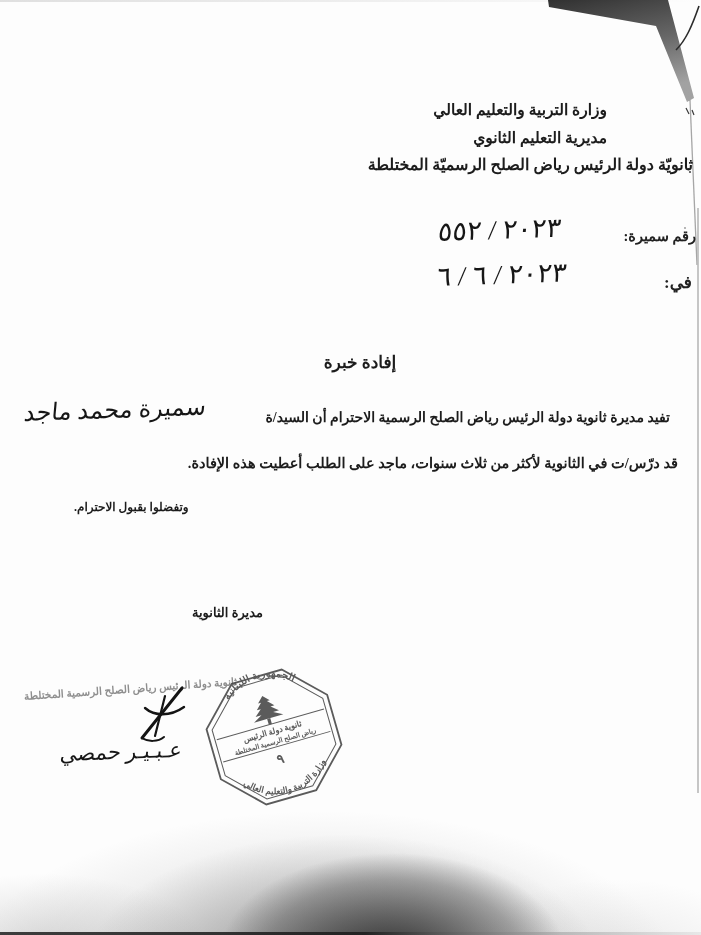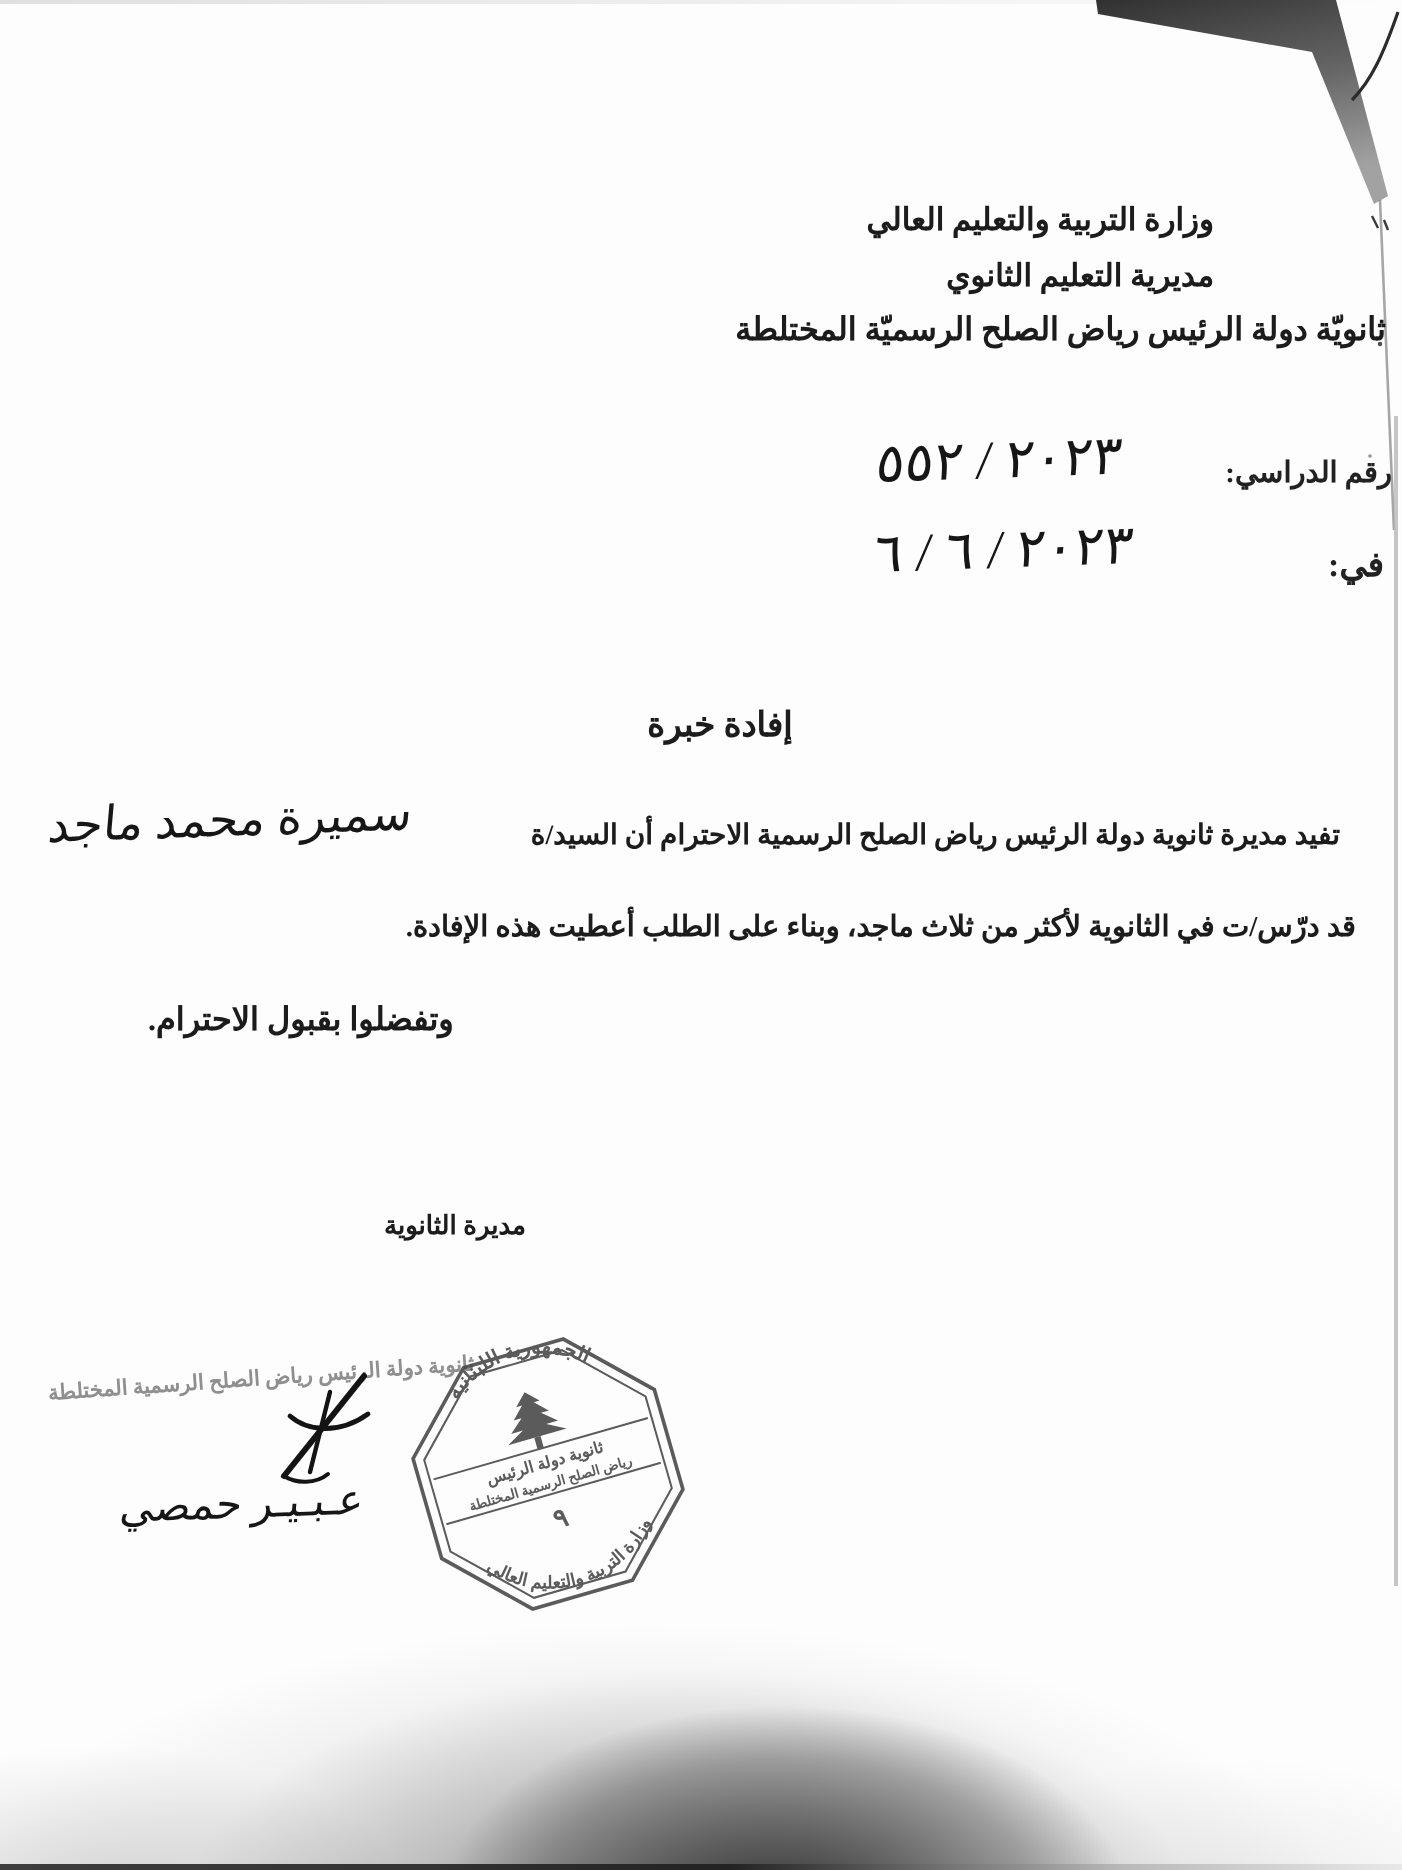--- a/index.html
+++ b/index.html
@@ -65,32 +65,32 @@
     <circle cx="150" cy="172" r="1.1" fill="#4a4a4a"></circle>
     <circle cx="145" cy="228" r="0.9" fill="#6a6a6a" opacity="0.7"></circle>
   </svg>
 
   <div id="right-edge-line" class="abs"></div>
 
   <div class="abs printed h-line" style="top:101px;right:94px;font-size:15.5px">وزارة التربية والتعليم العالي</div>
   <div class="abs printed h-line" style="top:129px;right:94px;font-size:15.5px">مديرية التعليم الثانوي</div>
   <div class="abs printed h-line" style="top:155px;right:8px;font-size:16px">ثانويّة دولة الرئيس رياض الصلح الرسميّة المختلطة</div>
 
-  <div class="abs light-printed" style="top:228px;right:5px;font-size:14.5px">رقم الدراسي:</div>
+  <div class="abs light-printed" style="top:228px;right:5px;font-size:14.5px">رقم سميرة:</div>
   <div class="abs hand hand-digits" style="top:216px;left:438px;font-size:27px">٢٠٢٣ / ٥٥٢</div>
 
   <div class="abs light-printed" style="top:272px;right:9px;font-size:17px">في:</div>
   <div class="abs hand hand-digits" style="top:261px;left:437px;font-size:27px">٢٠٢٣ / ٦ / ٦</div>
 
   <div class="abs printed" style="top:352px;left:0;width:720px;text-align:center;font-size:17px">إفادة خبرة</div>
 
   <div class="abs printed" style="top:409px;right:31px;font-size:14px">تفيد مديرة ثانوية دولة الرئيس رياض الصلح الرسمية الاحترام أن السيد/ة</div>
   <div class="abs hand" style="top:399px;left:24px;font-size:24px;letter-spacing:1px">سميرة محمد ماجد</div>
-  <div class="abs printed" style="top:455px;right:23px;font-size:14.5px">قد درّس/ت في الثانوية لأكثر من ثلاث ماجد، وبناء على الطلب أعطيت هذه الإفادة.</div>
-  <div class="abs printed" style="top:500px;left:74px;font-size:16px">وتفضلوا بقبول الاحترام.</div>
+  <div class="abs printed" style="top:455px;right:23px;font-size:14.5px">قد درّس/ت في الثانوية لأكثر من ثلاث سنوات، ماجد على الطلب أعطيت هذه الإفادة.</div>
+  <div class="abs printed" style="top:500px;left:74px;font-size:12px">وتفضلوا بقبول الاحترام.</div>
 
   <div class="abs printed" style="top:605px;left:192px;font-size:13px">مديرة الثانوية</div>
 
   <div class="abs faint" style="top:690px;left:24px;font-size:10.5px;transform:rotate(-4deg);transform-origin:left center">ثانوية دولة الرئيس رياض الصلح الرسمية المختلطة</div>
 
   <svg class="abs" style="left:118px;top:684px" width="82" height="70">
     <path d="M64,4 L24,54" stroke="#141414" stroke-width="3" fill="none" stroke-linecap="round"></path>
     <path d="M27,24 C36,32 52,33 66,23" stroke="#141414" stroke-width="2.4" fill="none" stroke-linecap="round"></path>
     <path d="M47,12 L37,52" stroke="#141414" stroke-width="2.2" fill="none" stroke-linecap="round"></path>
     <path d="M24,54 C30,58 40,58 46,53" stroke="#141414" stroke-width="2" fill="none" stroke-linecap="round"></path>

